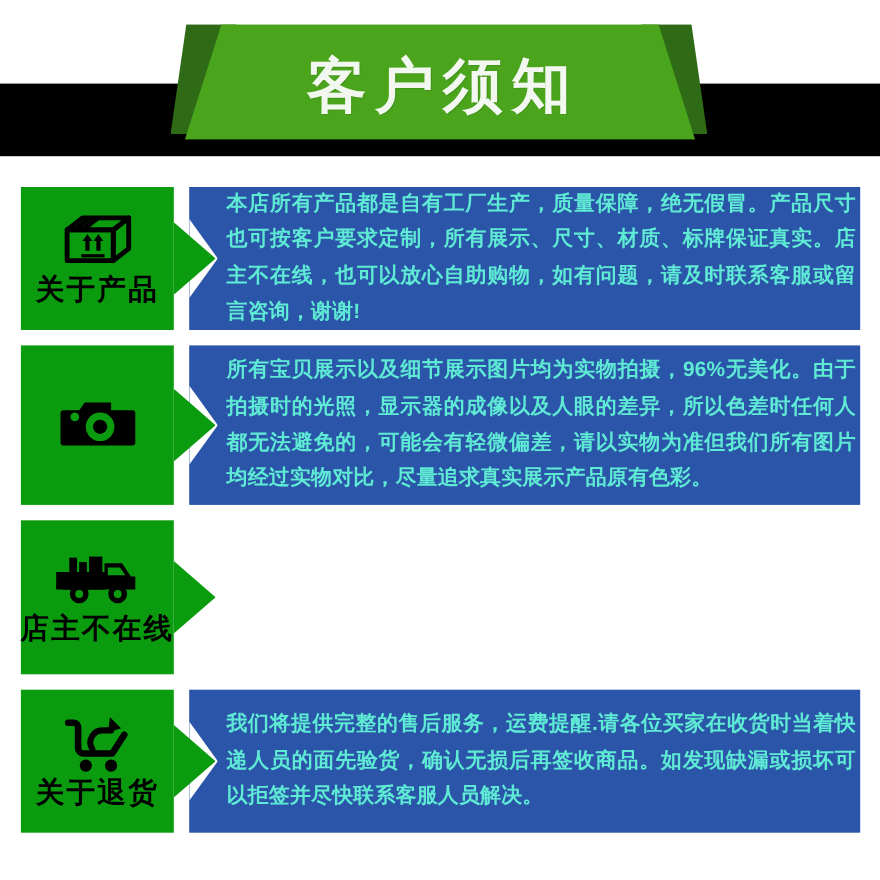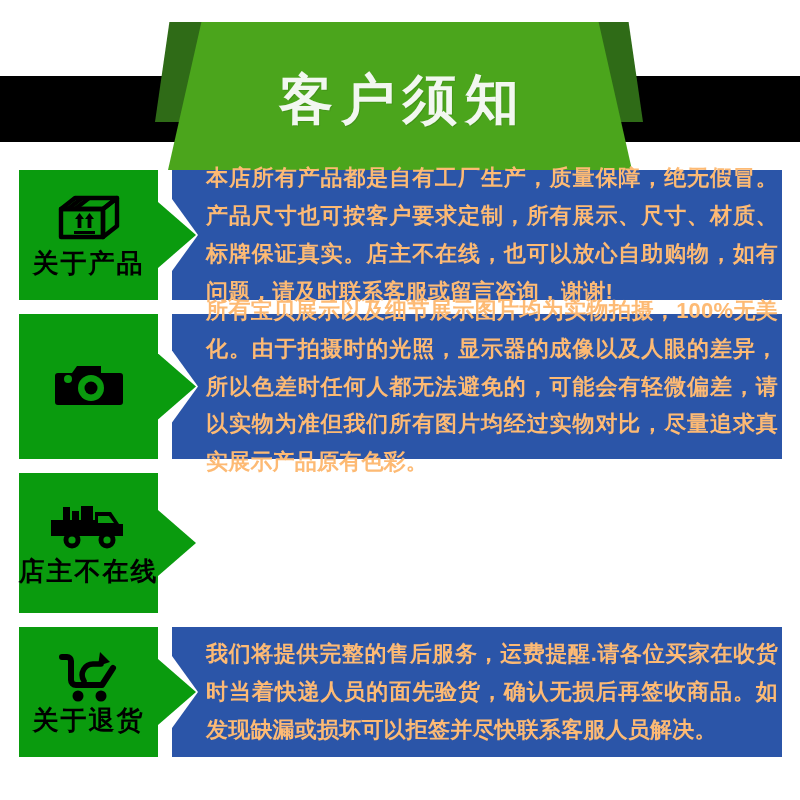--- a/index.html
+++ b/index.html
@@ -47,21 +47,21 @@
     width: 60px;
     height: 100px;
     background: #2f6b17;
     clip-path: polygon(0% 0%, 76% 0%, 100% 100%, 0% 100%);
   }
   .ribbon {
     position: absolute;
     left: 168px;
     top: 22px;
     width: 464px;
-    height: 148px;
+    height: 105px;
     background: #4ba51c;
     clip-path: polygon(7.2% 0%, 92.8% 0%, 100% 100%, 0% 100%);
     display: flex;
     align-items: center;
     justify-content: center;
   }
   .ribbon-title {
     color: #f2f7f0;
     font-size: 54px;
     font-weight: bold;
@@ -148,22 +148,22 @@
     left: 0;
     top: 50%;
     transform: translateY(-50%);
     width: 26px;
     height: 72px;
     background: #ffffff;
     clip-path: polygon(0% 0%, 100% 50%, 0% 100%);
     z-index: 2;
   }
   .panel-text {
-    color: #fdba74;
-    font-size: 22px;
+    color: #5eead4;
+    font-size: 19px;
     font-weight: bold;
     line-height: 1.72;
     padding: 0 4px 0 34px;
     text-align: justify;
     letter-spacing: 0.2px;
   }
 </style>
 </head>
 <body>
 
@@ -212,21 +212,21 @@
           <path d="M5 16 h14 l5 -7 h24 v7 h19 a3 3 0 0 1 3 3 v26 a3 3 0 0 1 -3 3 h-62 a3 3 0 0 1 -3 -3 v-26 a3 3 0 0 1 3 -3 z" fill="#000"></path>
           <circle cx="38" cy="31" r="13" fill="#0a9b0e"></circle>
           <circle cx="38" cy="31" r="6.5" fill="#000"></circle>
           <circle cx="15" cy="22" r="4" fill="#0a9b0e"></circle>
         </svg>
       </span>
     </div>
     <div class="arrow"></div>
     <div class="text-panel">
       <div class="notch"></div>
-      <p class="panel-text">所有宝贝展示以及细节展示图片均为实物拍摄，100%无美化。由于拍摄时的光照，显示器的成像以及人眼的差异，所以色差时任何人都无法避免的，可能会有轻微偏差，请以实物为准但我们所有图片均经过实物对比，尽量追求真实展示产品原有色彩。</p>
+      <p class="panel-text">所有宝贝展示以及细节展示图片均为实物拍摄，96%无美化。由于拍摄时的光照，显示器的成像以及人眼的差异，所以色差时任何人都无法避免的，可能会有轻微偏差，请以实物为准但我们所有图片均经过实物对比，尽量追求真实展示产品原有色彩。</p>
     </div>
   </div>
 
   <div class="row r3">
     <div class="icon-card">
       <span class="glyph">
         <svg width="76" height="54" viewBox="0 0 76 54" aria-hidden="true">
           <g fill="#000">
             <rect x="12" y="7" width="7" height="13"></rect>
             <rect x="21" y="11" width="7" height="9"></rect>

